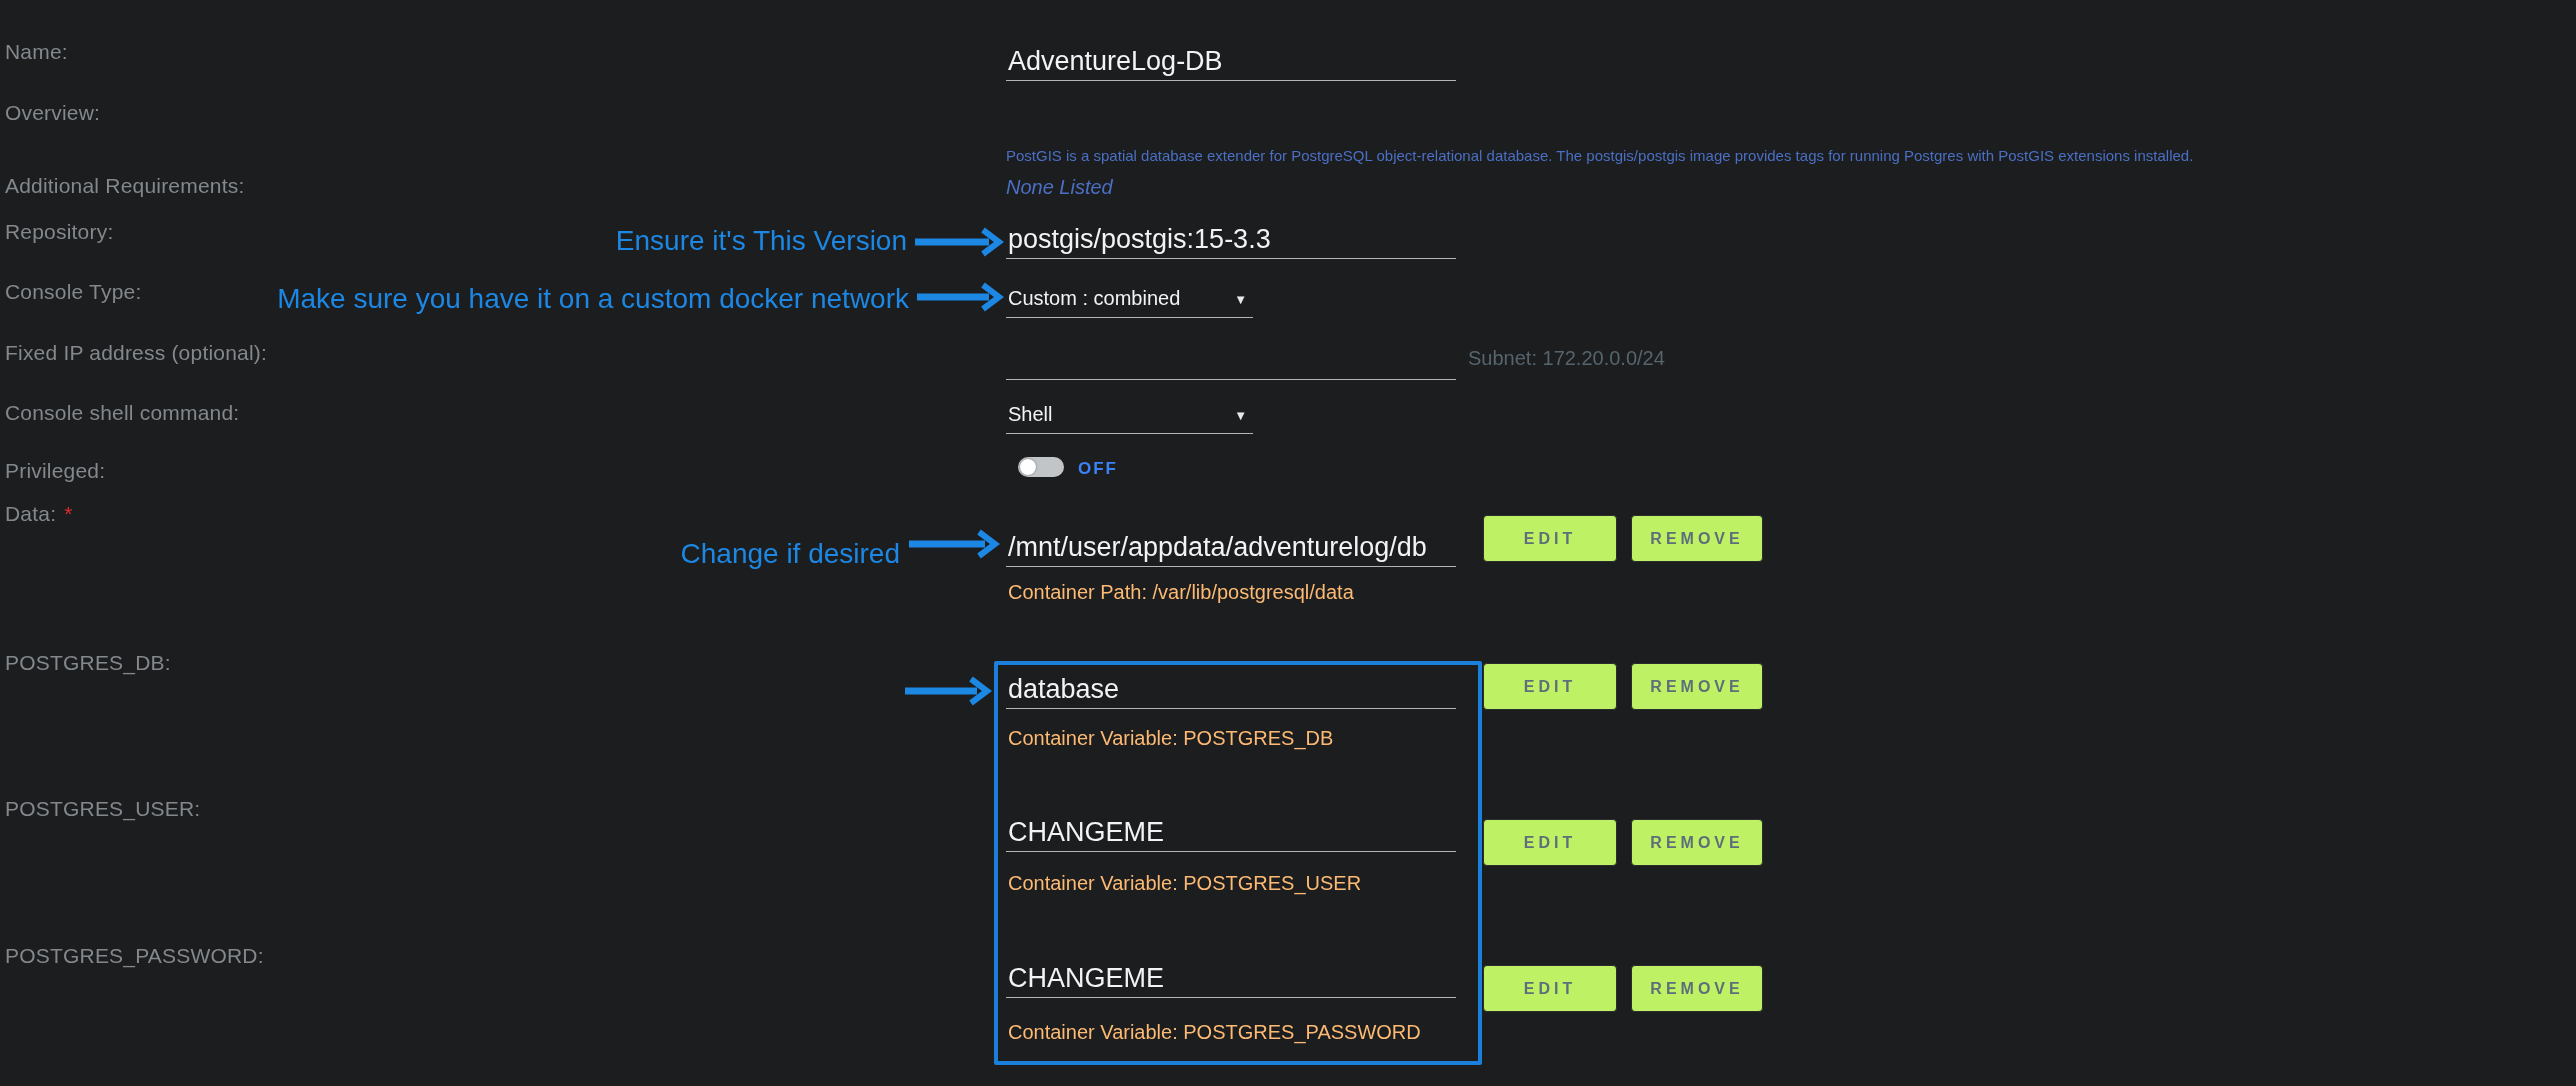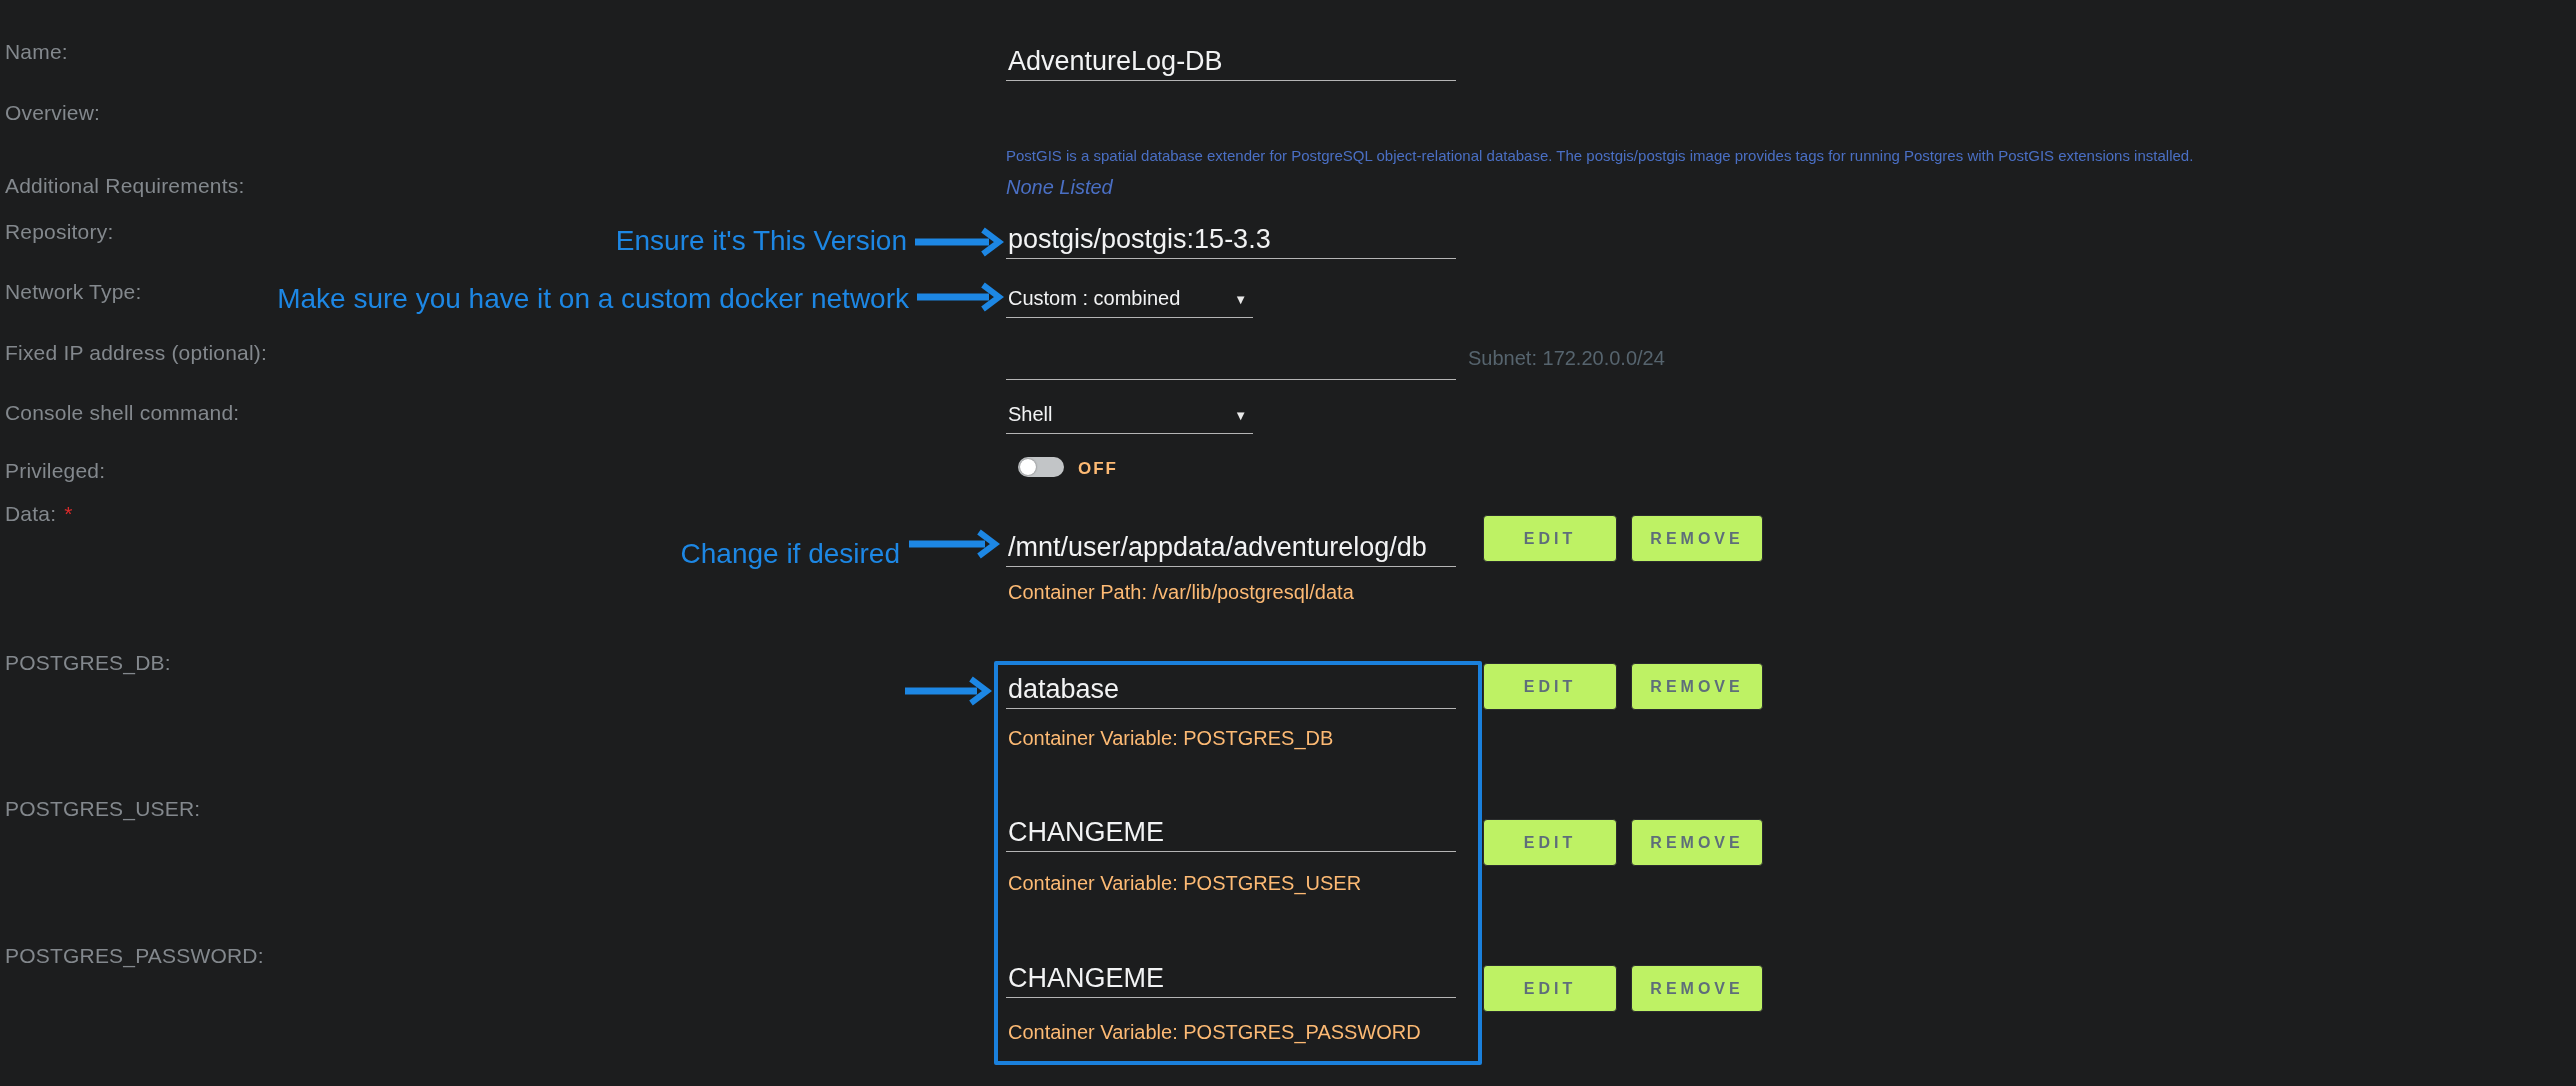--- a/index.html
+++ b/index.html
@@ -51,39 +51,39 @@
   }
   .toggle{
     position:absolute;left:1018px;width:46px;height:20px;border-radius:10px;
     background:#c2c5c7;cursor:pointer;
   }
   .toggle .knob{
     position:absolute;left:2px;top:2px;width:16px;height:16px;border-radius:50%;
     background:#ffffff;box-shadow:0 0 2px rgba(0,0,0,.5);
   }
   .toggle-state{
-    position:absolute;left:1078px;color:#fdba74;font-size:17px;font-weight:700;
+    position:absolute;left:1078px;color:#3b82f6;font-size:17px;font-weight:700;
     letter-spacing:2px;
   }
   .highlight-box{
     position:absolute;left:994px;top:661px;width:488px;height:404px;
     border:4px solid #1a80dc;box-sizing:border-box;border-radius:2px;
   }
   .arrow-svg{position:absolute;}
 </style>
 </head>
 <body>
 
 <div id="screen">
 
   <div class="label" style="top:40px">Name:</div>
   <div class="label" style="top:101px">Overview:</div>
   <div class="label" style="top:174px">Additional Requirements:</div>
   <div class="label" style="top:220px">Repository:</div>
-  <div class="label" style="top:280px">Network Type:</div>
+  <div class="label" style="top:280px">Console Type:</div>
   <div class="label" style="top:341px">Fixed IP address (optional):</div>
   <div class="label" style="top:401px">Console shell command:</div>
   <div class="label" style="top:459px">Privileged:</div>
   <div class="label" style="top:502px">
     <span>Data:</span><span class="req">*</span>
   </div>
   <div class="label" style="top:651px">POSTGRES_DB:</div>
   <div class="label" style="top:797px">POSTGRES_USER:</div>
   <div class="label" style="top:944px">POSTGRES_PASSWORD:</div>
 

